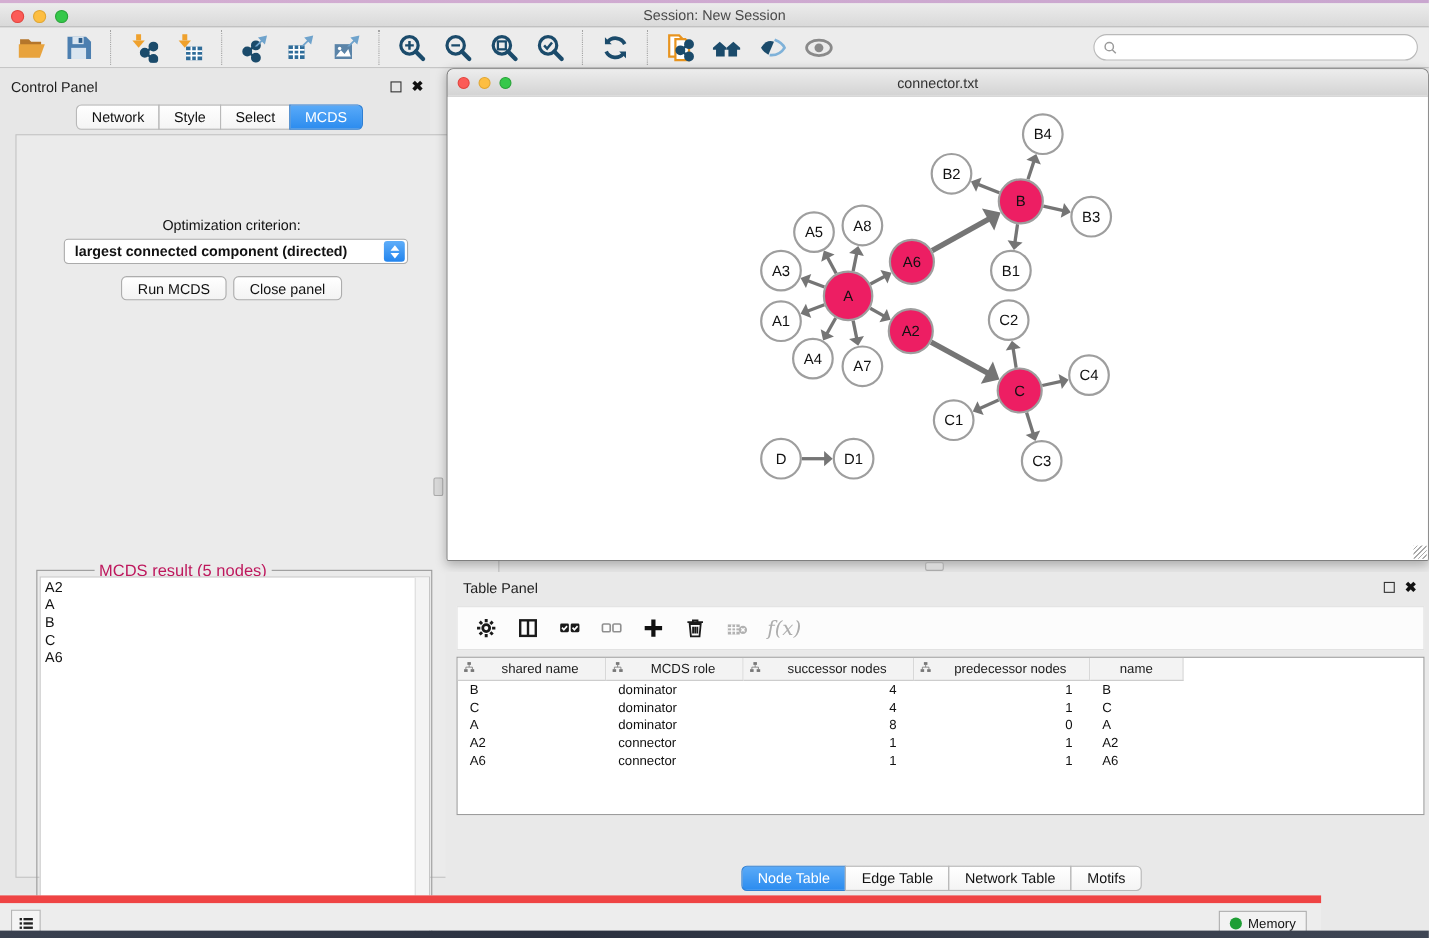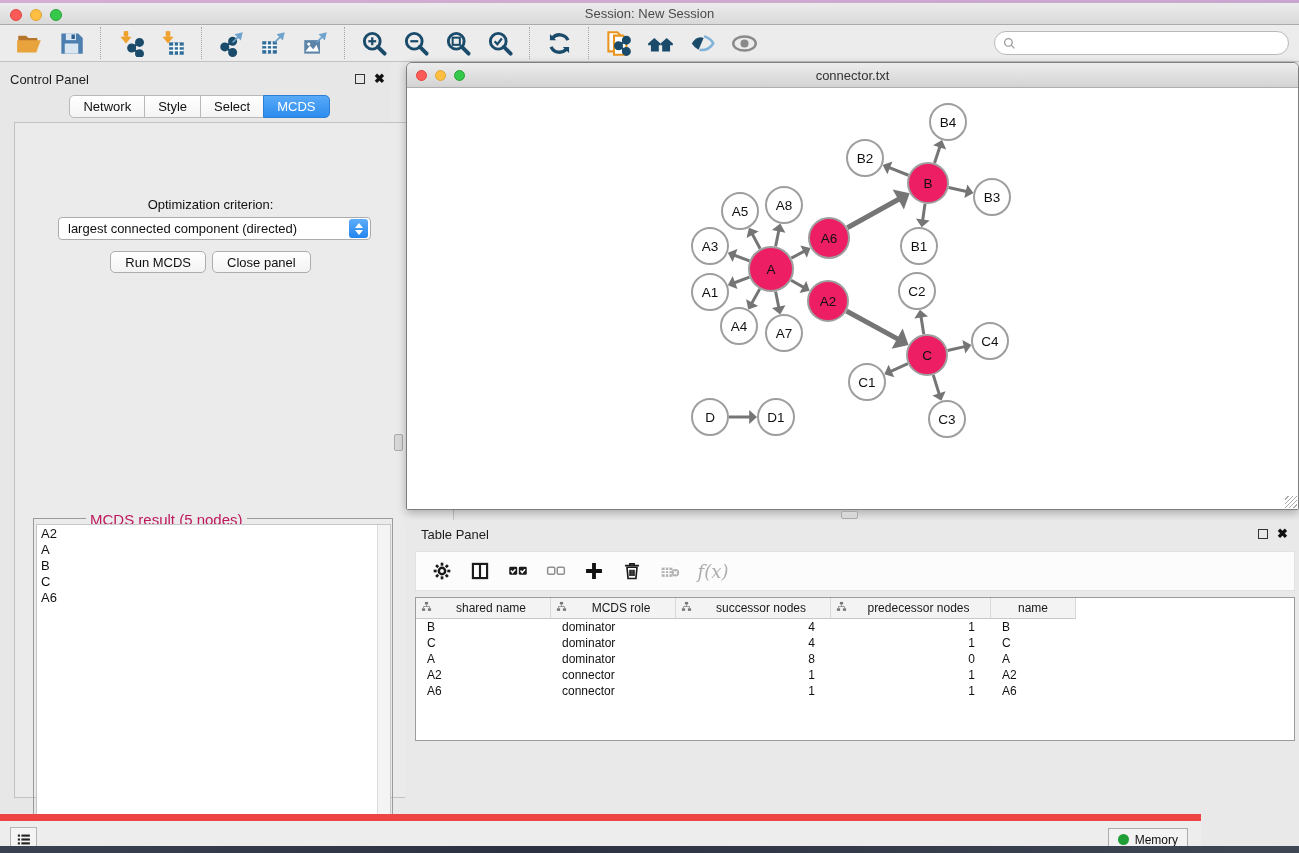--- a/index.html
+++ b/index.html
@@ -45,21 +45,21 @@
   .seg { display:inline-flex;padding-left:8px; }
   .seg .tab { background:linear-gradient(#FFFFFF,#F4F4F4); border:1px solid #B9B9B9; margin-left:-1px;
     padding:3px 13px; font-size:13px; color:#111; cursor:default; }
   .seg .tab:first-child { border-radius:5px 0 0 5px; margin-left:0; }
   .seg .tab:last-child { border-radius:0 5px 5px 0; }
   .seg .tab.active { background:linear-gradient(#59AAF8,#2C8CEF); color:#fff; border-color:#2E7FD4; }
   .cp-tabs { position:absolute; left:0; top:33px; width:391px; text-align:center; }
 
   .opt-label { position:absolute; left:0; top:74px; width:391px; text-align:center; color:#111; }
   .dropdown { position:absolute; left:43px; top:94px; width:313px; height:23px; background:#fff;
-    border:1px solid #ABABAB; border-radius:4px; display:flex; align-items:center; }
+    border:1px solid #ABABAB; border-radius:4px; display:flex; align-items:center;font-weight:bold; }
   .dropdown .val { flex:1; padding-left:9px; font-size:13px; color:#111; white-space:nowrap; overflow:hidden; }
   .dd-stepper { width:19px; height:19px; margin-right:2px; border-radius:3px;
     background:linear-gradient(#5FAEF9,#2284EE); display:flex; flex-direction:column; align-items:center; justify-content:center; gap:2px; }
   .dd-stepper .up { width:0;height:0;border-left:4px solid transparent;border-right:4px solid transparent;border-bottom:5px solid #fff; }
   .dd-stepper .dn { width:0;height:0;border-left:4px solid transparent;border-right:4px solid transparent;border-top:5px solid #fff; }
 
   .btn { background:linear-gradient(#FFFFFF,#F3F3F3); border:1px solid #ADADAD; border-radius:5px;
     font-size:13px; color:#111; padding:2px 14px; height:22px; font-family:"Liberation Sans",sans-serif; }
   .cp-btn-row { position:absolute; left:0; top:128px; width:391px; display:flex; justify-content:center; gap:6px; }
 
@@ -629,20 +629,26 @@
         </div>
         <div class="nt-row">
           <div class="nt-cell" style="width: 135px; text-align: left; padding: 0px 0px 0px 11px;">A6</div>
           <div class="nt-cell" style="width: 125px; text-align: left; padding: 0px 0px 0px 11px;">connector</div>
           <div class="nt-cell" style="width: 155px; text-align: right; padding: 0px 16px 0px 0px;">1</div>
           <div class="nt-cell" style="width: 160px; text-align: right; padding: 0px 16px 0px 0px;">1</div>
           <div class="nt-cell" style="width: 85px; text-align: left; padding: 0px 0px 0px 11px;">A6</div>
         </div>
       </div>
   </div>
+  <div class="tp-tabs"><span class="seg" id="tp-tabs">
+        <span class="tab active">Node Table</span>
+        <span class="tab">Edge Table</span>
+        <span class="tab">Network Table</span>
+        <span class="tab">Motifs</span>
+      </span></div>
 </div>
 
 <div class="statusbar">
   <div class="list-btn">
     <svg viewBox="0 0 24 24" width="17" height="17">
       <rect x="4" y="5" width="3" height="3" fill="#222"></rect>
         <rect x="9" y="5" width="12" height="3" fill="#222"></rect>
       <rect x="4" y="10.5" width="3" height="3" fill="#222"></rect>
         <rect x="9" y="10.5" width="12" height="3" fill="#222"></rect>
       <rect x="4" y="16" width="3" height="3" fill="#222"></rect>

